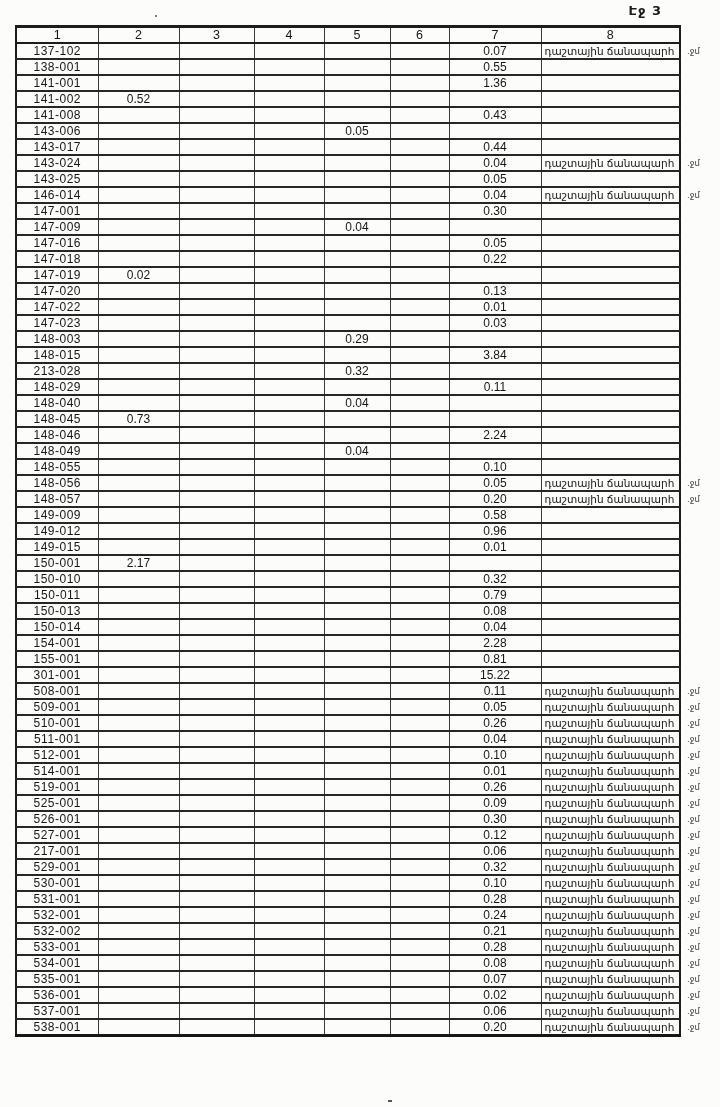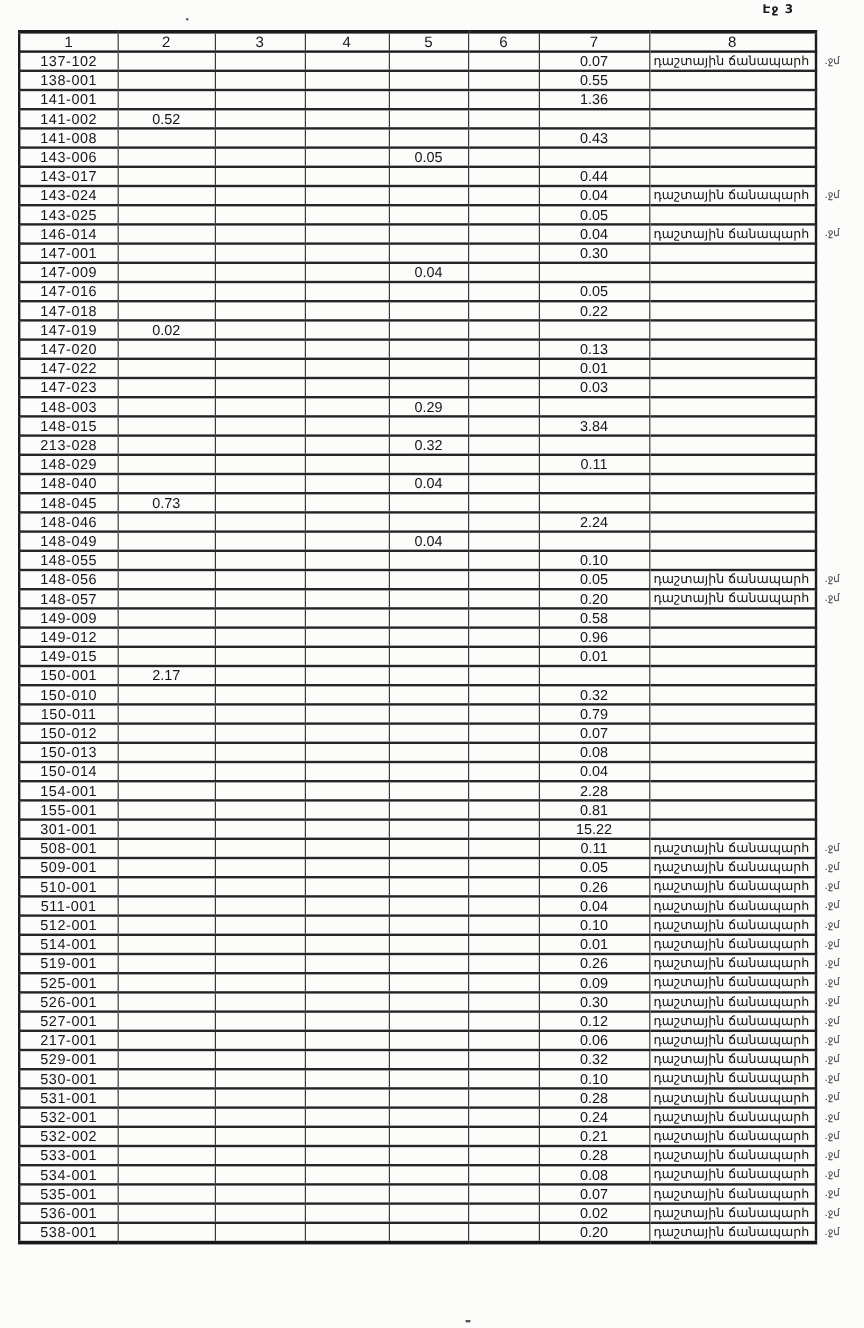--- a/index.html
+++ b/index.html
@@ -6,21 +6,21 @@
   body{
     width:720px;height:1107px;position:relative;
     background:#fcfcfa;
     font-family:"Liberation Sans", sans-serif;
     color:#141414;
     overflow:hidden;
   }
   .page-label{
     position:absolute;top:3px;right:58px;
     font-family:"DejaVu Sans", sans-serif;
-    font-size:10px;font-weight:bold;color:#1a1a1a;
+    font-size:13px;font-weight:bold;color:#1a1a1a;
     letter-spacing:1px;
   }
   .scan-table{
     position:absolute;left:15px;top:25px;
     border-collapse:collapse;
     table-layout:fixed;
   }
   .scan-table th, .scan-table td{
     border-left:1px solid #3a3a3a;
     border-right:1px solid #3a3a3a;
@@ -468,302 +468,302 @@
         <td></td>
         <td></td>
         <td></td>
         <td></td>
         <td></td>
         <td>0.79</td>
         <td class="col8"></td>
         <td class="note-col"></td>
       </tr>
       <tr>
-        <td class="id-cell">150-012</td>
+        <td class="id-cell">150-013</td>
+        <td></td>
+        <td></td>
+        <td></td>
+        <td></td>
+        <td></td>
+        <td>0.08</td>
+        <td class="col8"></td>
+        <td class="note-col"></td>
+      </tr>
+      <tr>
+        <td class="id-cell">150-014</td>
+        <td></td>
+        <td></td>
+        <td></td>
+        <td></td>
+        <td></td>
+        <td>0.04</td>
+        <td class="col8"></td>
+        <td class="note-col"></td>
+      </tr>
+      <tr>
+        <td class="id-cell">154-001</td>
+        <td></td>
+        <td></td>
+        <td></td>
+        <td></td>
+        <td></td>
+        <td>2.28</td>
+        <td class="col8"></td>
+        <td class="note-col"></td>
+      </tr>
+      <tr>
+        <td class="id-cell">155-001</td>
+        <td></td>
+        <td></td>
+        <td></td>
+        <td></td>
+        <td></td>
+        <td>0.81</td>
+        <td class="col8"></td>
+        <td class="note-col"></td>
+      </tr>
+      <tr>
+        <td class="id-cell">301-001</td>
+        <td></td>
+        <td></td>
+        <td></td>
+        <td></td>
+        <td></td>
+        <td>15.22</td>
+        <td class="col8"></td>
+        <td class="note-col"></td>
+      </tr>
+      <tr>
+        <td class="id-cell">508-001</td>
+        <td></td>
+        <td></td>
+        <td></td>
+        <td></td>
+        <td></td>
+        <td>0.11</td>
+        <td class="col8">դաշտային ճանապարհ</td>
+        <td class="note-col">.ջմ</td>
+      </tr>
+      <tr>
+        <td class="id-cell">509-001</td>
+        <td></td>
+        <td></td>
+        <td></td>
+        <td></td>
+        <td></td>
+        <td>0.05</td>
+        <td class="col8">դաշտային ճանապարհ</td>
+        <td class="note-col">.ջմ</td>
+      </tr>
+      <tr>
+        <td class="id-cell">510-001</td>
+        <td></td>
+        <td></td>
+        <td></td>
+        <td></td>
+        <td></td>
+        <td>0.26</td>
+        <td class="col8">դաշտային ճանապարհ</td>
+        <td class="note-col">.ջմ</td>
+      </tr>
+      <tr>
+        <td class="id-cell">511-001</td>
+        <td></td>
+        <td></td>
+        <td></td>
+        <td></td>
+        <td></td>
+        <td>0.04</td>
+        <td class="col8">դաշտային ճանապարհ</td>
+        <td class="note-col">.ջմ</td>
+      </tr>
+      <tr>
+        <td class="id-cell">512-001</td>
+        <td></td>
+        <td></td>
+        <td></td>
+        <td></td>
+        <td></td>
+        <td>0.10</td>
+        <td class="col8">դաշտային ճանապարհ</td>
+        <td class="note-col">.ջմ</td>
+      </tr>
+      <tr>
+        <td class="id-cell">514-001</td>
+        <td></td>
+        <td></td>
+        <td></td>
+        <td></td>
+        <td></td>
+        <td>0.01</td>
+        <td class="col8">դաշտային ճանապարհ</td>
+        <td class="note-col">.ջմ</td>
+      </tr>
+      <tr>
+        <td class="id-cell">519-001</td>
+        <td></td>
+        <td></td>
+        <td></td>
+        <td></td>
+        <td></td>
+        <td>0.26</td>
+        <td class="col8">դաշտային ճանապարհ</td>
+        <td class="note-col">.ջմ</td>
+      </tr>
+      <tr>
+        <td class="id-cell">525-001</td>
+        <td></td>
+        <td></td>
+        <td></td>
+        <td></td>
+        <td></td>
+        <td>0.09</td>
+        <td class="col8">դաշտային ճանապարհ</td>
+        <td class="note-col">.ջմ</td>
+      </tr>
+      <tr>
+        <td class="id-cell">526-001</td>
+        <td></td>
+        <td></td>
+        <td></td>
+        <td></td>
+        <td></td>
+        <td>0.30</td>
+        <td class="col8">դաշտային ճանապարհ</td>
+        <td class="note-col">.ջմ</td>
+      </tr>
+      <tr>
+        <td class="id-cell">527-001</td>
+        <td></td>
+        <td></td>
+        <td></td>
+        <td></td>
+        <td></td>
+        <td>0.12</td>
+        <td class="col8">դաշտային ճանապարհ</td>
+        <td class="note-col">.ջմ</td>
+      </tr>
+      <tr>
+        <td class="id-cell">217-001</td>
+        <td></td>
+        <td></td>
+        <td></td>
+        <td></td>
+        <td></td>
+        <td>0.06</td>
+        <td class="col8">դաշտային ճանապարհ</td>
+        <td class="note-col">.ջմ</td>
+      </tr>
+      <tr>
+        <td class="id-cell">529-001</td>
+        <td></td>
+        <td></td>
+        <td></td>
+        <td></td>
+        <td></td>
+        <td>0.32</td>
+        <td class="col8">դաշտային ճանապարհ</td>
+        <td class="note-col">.ջմ</td>
+      </tr>
+      <tr>
+        <td class="id-cell">530-001</td>
+        <td></td>
+        <td></td>
+        <td></td>
+        <td></td>
+        <td></td>
+        <td>0.10</td>
+        <td class="col8">դաշտային ճանապարհ</td>
+        <td class="note-col">.ջմ</td>
+      </tr>
+      <tr>
+        <td class="id-cell">531-001</td>
+        <td></td>
+        <td></td>
+        <td></td>
+        <td></td>
+        <td></td>
+        <td>0.28</td>
+        <td class="col8">դաշտային ճանապարհ</td>
+        <td class="note-col">.ջմ</td>
+      </tr>
+      <tr>
+        <td class="id-cell">532-001</td>
+        <td></td>
+        <td></td>
+        <td></td>
+        <td></td>
+        <td></td>
+        <td>0.24</td>
+        <td class="col8">դաշտային ճանապարհ</td>
+        <td class="note-col">.ջմ</td>
+      </tr>
+      <tr>
+        <td class="id-cell">532-002</td>
+        <td></td>
+        <td></td>
+        <td></td>
+        <td></td>
+        <td></td>
+        <td>0.21</td>
+        <td class="col8">դաշտային ճանապարհ</td>
+        <td class="note-col">.ջմ</td>
+      </tr>
+      <tr>
+        <td class="id-cell">533-001</td>
+        <td></td>
+        <td></td>
+        <td></td>
+        <td></td>
+        <td></td>
+        <td>0.28</td>
+        <td class="col8">դաշտային ճանապարհ</td>
+        <td class="note-col">.ջմ</td>
+      </tr>
+      <tr>
+        <td class="id-cell">534-001</td>
+        <td></td>
+        <td></td>
+        <td></td>
+        <td></td>
+        <td></td>
+        <td>0.08</td>
+        <td class="col8">դաշտային ճանապարհ</td>
+        <td class="note-col">.ջմ</td>
+      </tr>
+      <tr>
+        <td class="id-cell">535-001</td>
         <td></td>
         <td></td>
         <td></td>
         <td></td>
         <td></td>
         <td>0.07</td>
-        <td class="col8"></td>
-        <td class="note-col"></td>
-      </tr>
-      <tr>
-        <td class="id-cell">150-013</td>
-        <td></td>
-        <td></td>
-        <td></td>
-        <td></td>
-        <td></td>
-        <td>0.08</td>
-        <td class="col8"></td>
-        <td class="note-col"></td>
-      </tr>
-      <tr>
-        <td class="id-cell">150-014</td>
-        <td></td>
-        <td></td>
-        <td></td>
-        <td></td>
-        <td></td>
-        <td>0.04</td>
-        <td class="col8"></td>
-        <td class="note-col"></td>
-      </tr>
-      <tr>
-        <td class="id-cell">154-001</td>
-        <td></td>
-        <td></td>
-        <td></td>
-        <td></td>
-        <td></td>
-        <td>2.28</td>
-        <td class="col8"></td>
-        <td class="note-col"></td>
-      </tr>
-      <tr>
-        <td class="id-cell">155-001</td>
-        <td></td>
-        <td></td>
-        <td></td>
-        <td></td>
-        <td></td>
-        <td>0.81</td>
-        <td class="col8"></td>
-        <td class="note-col"></td>
-      </tr>
-      <tr>
-        <td class="id-cell">301-001</td>
-        <td></td>
-        <td></td>
-        <td></td>
-        <td></td>
-        <td></td>
-        <td>15.22</td>
-        <td class="col8"></td>
-        <td class="note-col"></td>
-      </tr>
-      <tr>
-        <td class="id-cell">508-001</td>
-        <td></td>
-        <td></td>
-        <td></td>
-        <td></td>
-        <td></td>
-        <td>0.11</td>
-        <td class="col8">դաշտային ճանապարհ</td>
-        <td class="note-col">.ջմ</td>
-      </tr>
-      <tr>
-        <td class="id-cell">509-001</td>
-        <td></td>
-        <td></td>
-        <td></td>
-        <td></td>
-        <td></td>
-        <td>0.05</td>
-        <td class="col8">դաշտային ճանապարհ</td>
-        <td class="note-col">.ջմ</td>
-      </tr>
-      <tr>
-        <td class="id-cell">510-001</td>
-        <td></td>
-        <td></td>
-        <td></td>
-        <td></td>
-        <td></td>
-        <td>0.26</td>
-        <td class="col8">դաշտային ճանապարհ</td>
-        <td class="note-col">.ջմ</td>
-      </tr>
-      <tr>
-        <td class="id-cell">511-001</td>
-        <td></td>
-        <td></td>
-        <td></td>
-        <td></td>
-        <td></td>
-        <td>0.04</td>
-        <td class="col8">դաշտային ճանապարհ</td>
-        <td class="note-col">.ջմ</td>
-      </tr>
-      <tr>
-        <td class="id-cell">512-001</td>
-        <td></td>
-        <td></td>
-        <td></td>
-        <td></td>
-        <td></td>
-        <td>0.10</td>
-        <td class="col8">դաշտային ճանապարհ</td>
-        <td class="note-col">.ջմ</td>
-      </tr>
-      <tr>
-        <td class="id-cell">514-001</td>
-        <td></td>
-        <td></td>
-        <td></td>
-        <td></td>
-        <td></td>
-        <td>0.01</td>
-        <td class="col8">դաշտային ճանապարհ</td>
-        <td class="note-col">.ջմ</td>
-      </tr>
-      <tr>
-        <td class="id-cell">519-001</td>
-        <td></td>
-        <td></td>
-        <td></td>
-        <td></td>
-        <td></td>
-        <td>0.26</td>
-        <td class="col8">դաշտային ճանապարհ</td>
-        <td class="note-col">.ջմ</td>
-      </tr>
-      <tr>
-        <td class="id-cell">525-001</td>
-        <td></td>
-        <td></td>
-        <td></td>
-        <td></td>
-        <td></td>
-        <td>0.09</td>
-        <td class="col8">դաշտային ճանապարհ</td>
-        <td class="note-col">.ջմ</td>
-      </tr>
-      <tr>
-        <td class="id-cell">526-001</td>
-        <td></td>
-        <td></td>
-        <td></td>
-        <td></td>
-        <td></td>
-        <td>0.30</td>
-        <td class="col8">դաշտային ճանապարհ</td>
-        <td class="note-col">.ջմ</td>
-      </tr>
-      <tr>
-        <td class="id-cell">527-001</td>
-        <td></td>
-        <td></td>
-        <td></td>
-        <td></td>
-        <td></td>
-        <td>0.12</td>
-        <td class="col8">դաշտային ճանապարհ</td>
-        <td class="note-col">.ջմ</td>
-      </tr>
-      <tr>
-        <td class="id-cell">217-001</td>
+        <td class="col8">դաշտային ճանապարհ</td>
+        <td class="note-col">.ջմ</td>
+      </tr>
+      <tr>
+        <td class="id-cell">536-001</td>
+        <td></td>
+        <td></td>
+        <td></td>
+        <td></td>
+        <td></td>
+        <td>0.02</td>
+        <td class="col8">դաշտային ճանապարհ</td>
+        <td class="note-col">.ջմ</td>
+      </tr>
+      <tr>
+        <td class="id-cell">537-001</td>
         <td></td>
         <td></td>
         <td></td>
         <td></td>
         <td></td>
         <td>0.06</td>
-        <td class="col8">դաշտային ճանապարհ</td>
-        <td class="note-col">.ջմ</td>
-      </tr>
-      <tr>
-        <td class="id-cell">529-001</td>
-        <td></td>
-        <td></td>
-        <td></td>
-        <td></td>
-        <td></td>
-        <td>0.32</td>
-        <td class="col8">դաշտային ճանապարհ</td>
-        <td class="note-col">.ջմ</td>
-      </tr>
-      <tr>
-        <td class="id-cell">530-001</td>
-        <td></td>
-        <td></td>
-        <td></td>
-        <td></td>
-        <td></td>
-        <td>0.10</td>
-        <td class="col8">դաշտային ճանապարհ</td>
-        <td class="note-col">.ջմ</td>
-      </tr>
-      <tr>
-        <td class="id-cell">531-001</td>
-        <td></td>
-        <td></td>
-        <td></td>
-        <td></td>
-        <td></td>
-        <td>0.28</td>
-        <td class="col8">դաշտային ճանապարհ</td>
-        <td class="note-col">.ջմ</td>
-      </tr>
-      <tr>
-        <td class="id-cell">532-001</td>
-        <td></td>
-        <td></td>
-        <td></td>
-        <td></td>
-        <td></td>
-        <td>0.24</td>
-        <td class="col8">դաշտային ճանապարհ</td>
-        <td class="note-col">.ջմ</td>
-      </tr>
-      <tr>
-        <td class="id-cell">532-002</td>
-        <td></td>
-        <td></td>
-        <td></td>
-        <td></td>
-        <td></td>
-        <td>0.21</td>
-        <td class="col8">դաշտային ճանապարհ</td>
-        <td class="note-col">.ջմ</td>
-      </tr>
-      <tr>
-        <td class="id-cell">533-001</td>
-        <td></td>
-        <td></td>
-        <td></td>
-        <td></td>
-        <td></td>
-        <td>0.28</td>
-        <td class="col8">դաշտային ճանապարհ</td>
-        <td class="note-col">.ջմ</td>
-      </tr>
-      <tr>
-        <td class="id-cell">534-001</td>
-        <td></td>
-        <td></td>
-        <td></td>
-        <td></td>
-        <td></td>
-        <td>0.08</td>
-        <td class="col8">դաշտային ճանապարհ</td>
-        <td class="note-col">.ջմ</td>
-      </tr>
-      <tr>
-        <td class="id-cell">535-001</td>
-        <td></td>
-        <td></td>
-        <td></td>
-        <td></td>
-        <td></td>
-        <td>0.07</td>
-        <td class="col8">դաշտային ճանապարհ</td>
-        <td class="note-col">.ջմ</td>
-      </tr>
-      <tr>
-        <td class="id-cell">536-001</td>
-        <td></td>
-        <td></td>
-        <td></td>
-        <td></td>
-        <td></td>
-        <td>0.02</td>
         <td class="col8">դաշտային ճանապարհ</td>
         <td class="note-col">.ջմ</td>
       </tr>
       <tr>
         <td class="id-cell">538-001</td>
         <td></td>
         <td></td>
         <td></td>
         <td></td>
         <td></td>

